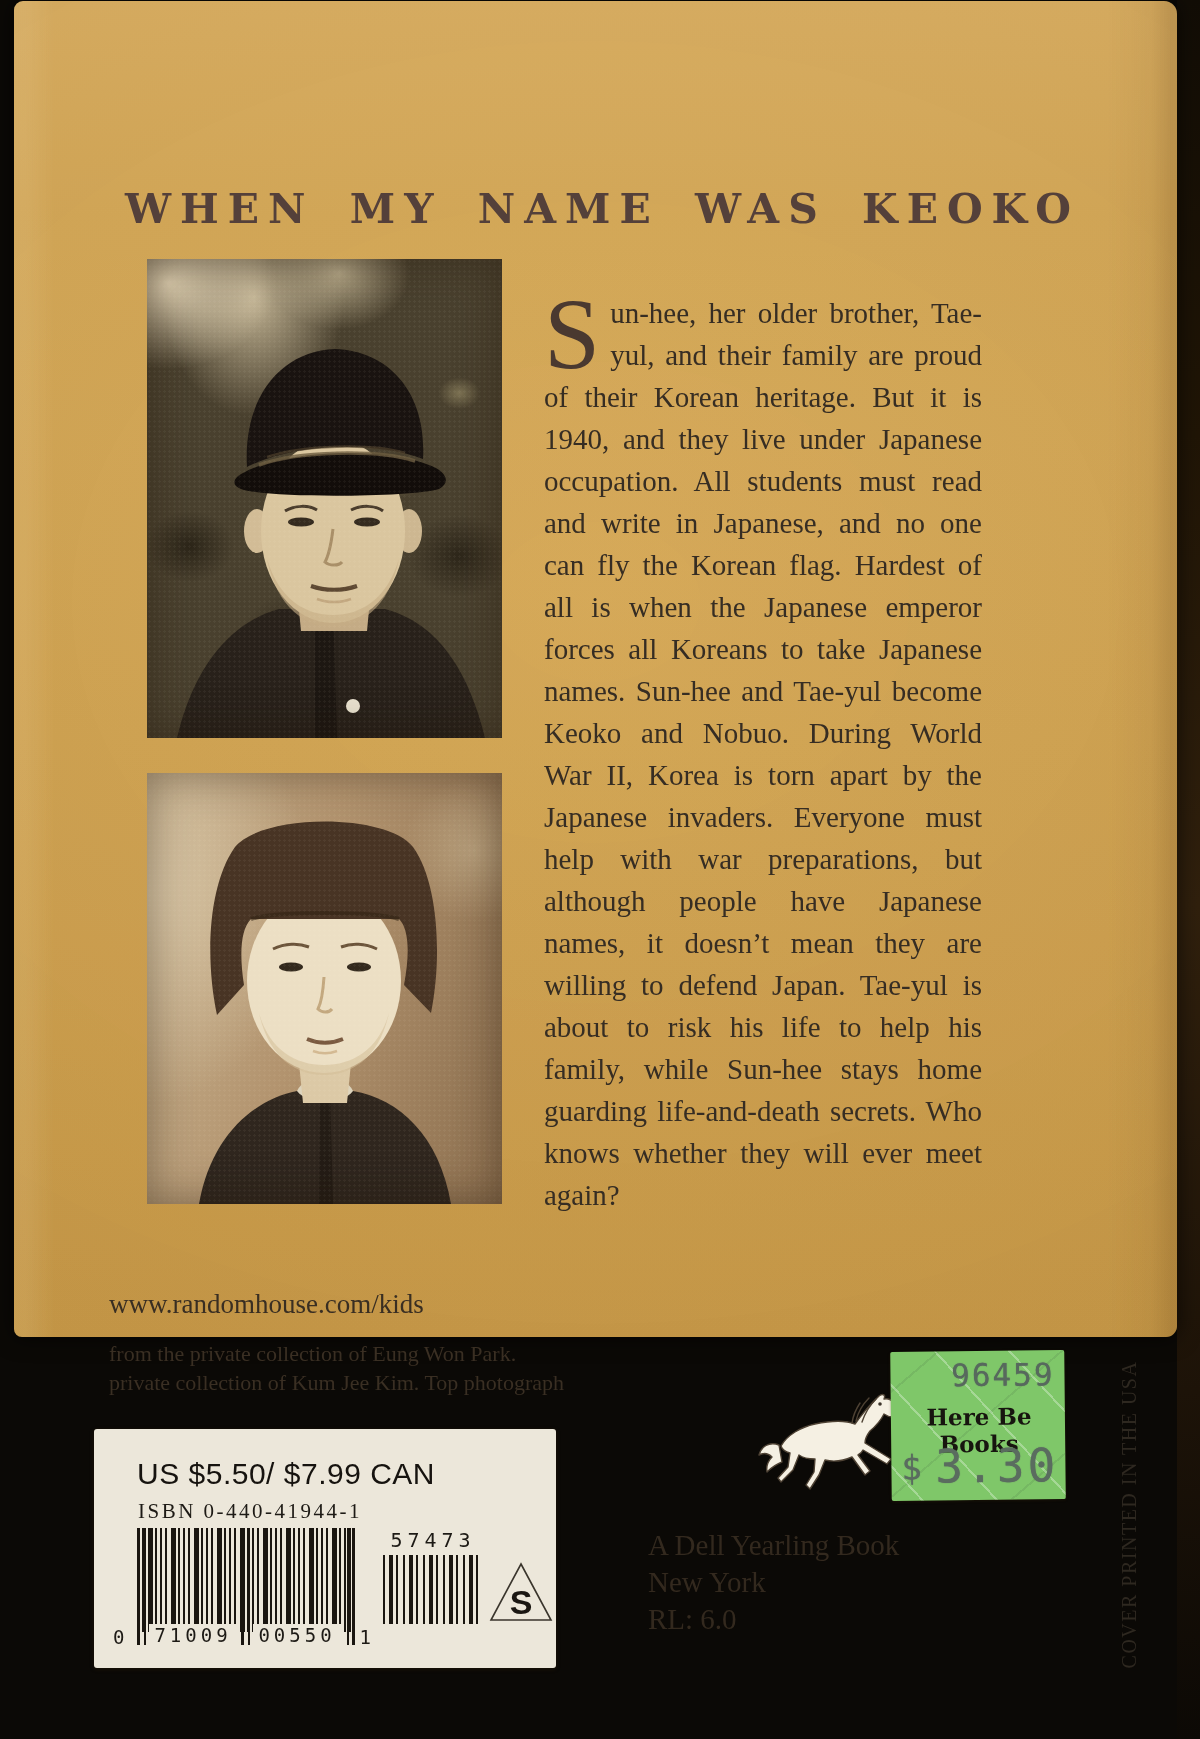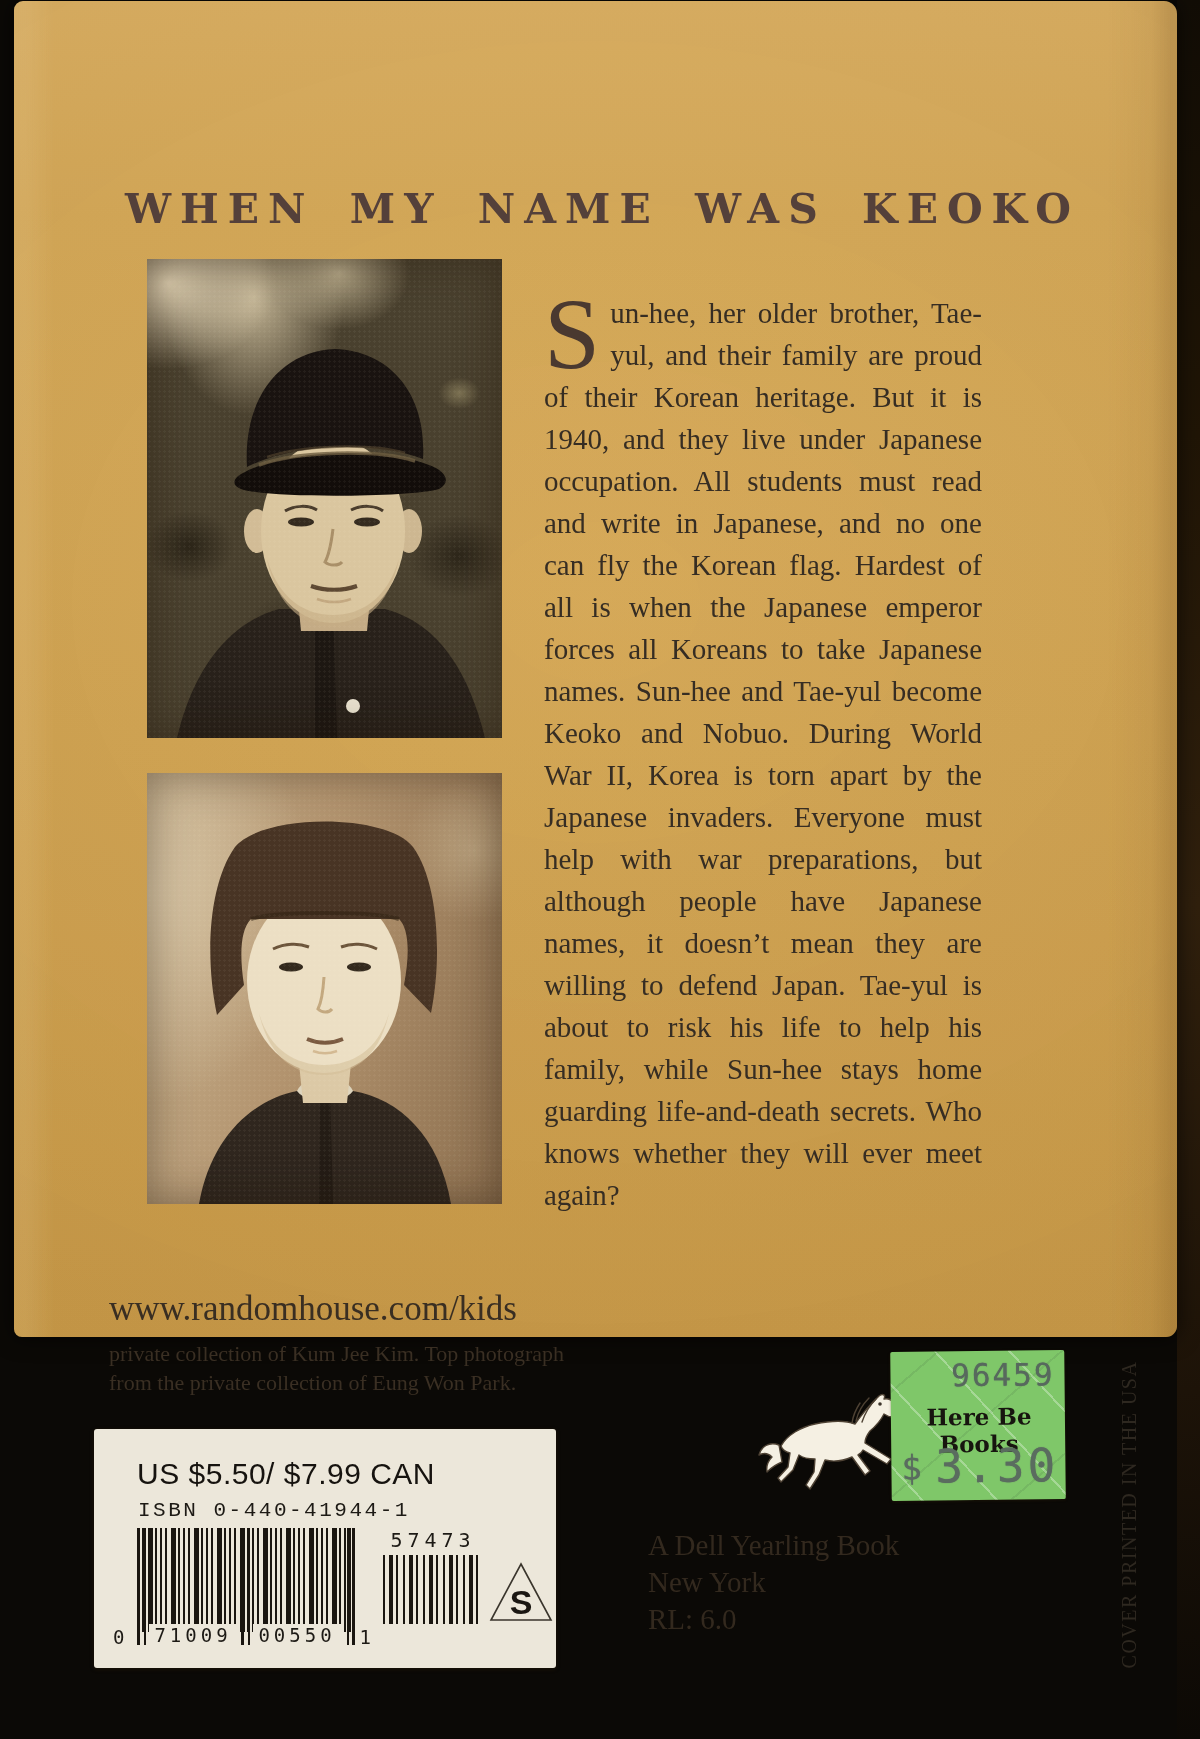--- a/index.html
+++ b/index.html
@@ -39,29 +39,29 @@
   .photo-bottom{top:772px;height:431px;
     background:
       radial-gradient(220px 280px at 0% 28%,rgba(216,198,166,.95),rgba(216,198,166,0) 75%),
       radial-gradient(90px 90px at 92% 18%,rgba(205,186,150,.5),rgba(205,186,150,0) 80%),
       linear-gradient(102deg,#c5ae8a 0%,#b2936e 45%,#8c6f4f 100%);}
   
   .synopsis{position:absolute;left:530px;top:262px;width:438px;
     font-size:29px;line-height:42px;text-align:justify;color:#362d23;}
   .dropcap{float:left;font-size:101px;line-height:79px;padding:4px 10px 0 0;color:#4a3930;}
   
-  .website{position:absolute;left:95px;top:1288px;font-size:35px;color:#392e22;}
+  .website{position:absolute;left:95px;top:1288px;font-size:27px;color:#392e22;}
   .credits{position:absolute;left:95px;top:1338px;font-size:22px;line-height:29px;color:#3a2f23;}
   
   .pricebox{position:absolute;left:80px;top:1428px;width:462px;height:239px;
     background:#ece7da;border-radius:3px;box-shadow:0 1px 4px rgba(60,40,10,.35);
     font-family:"Liberation Sans",sans-serif;color:#16130f;}
   .priceline{position:absolute;left:43px;top:28px;font-size:30px;letter-spacing:.5px;}
   .priceline .b{font-weight:normal;}
-  .isbn{position:absolute;left:44px;top:70px;font-family:Liberation Mono, monospace;
+  .isbn{position:absolute;left:44px;top:70px;font-family:Liberation Serif, serif;
     font-size:21px;letter-spacing:2.5px;color:#1d1a15;}
   .upc{position:absolute;left:43px;top:99px;width:218px;height:120px;}
   .upc .bars{position:absolute;left:0;top:0;width:218px;height:104px;
     background:repeating-linear-gradient(90deg,#1a1610 0 2px,transparent 2px 5px,#1a1610 5px 7px,
       transparent 7px 11px,#1a1610 11px 16px,transparent 16px 18px,#1a1610 18px 20px,transparent 20px 23px);}
   .guard{position:absolute;top:0;height:117px;background:#1a1610;}
   .g1{left:0;width:3px;} .g2{left:7px;width:2px;} .g3{left:104px;width:3px;} .g4{left:111px;width:2px;}
   .g5{right:6px;width:2px;} .g6{right:0;width:3px;}
   .upcnum{position:absolute;font-family:"DejaVu Sans Mono",monospace;font-size:19px;color:#1d1a15;}
   .knock{background:#ece7da;top:96px;height:24px;text-align:center;letter-spacing:4px;}
@@ -165,22 +165,22 @@
         <path d="M177,204 C176,220 174,230 171,236 C175,240 182,240 185,236" stroke="#c3a87f" stroke-width="3" fill="none"></path>
         <path d="M160,266 C172,271 184,271 196,266" stroke="#7a5a40" stroke-width="4" fill="none"></path>
         <path d="M166,278 C174,281 182,281 190,278" stroke="#c9a87e" stroke-width="2.5" fill="none" opacity=".7"></path>
       </svg>
     </div>
 
     <p class="synopsis"><span class="dropcap">S</span><span>un-hee, her older brother, Tae-yul, and their family are proud of their Korean heritage. But it is 1940, and they live under Japanese occupation. All students must read and write in Japanese, and no one can fly the Korean flag. Hardest of all is when the Japanese emperor forces all Koreans to take Japanese names. Sun-hee and Tae-yul become Keoko and Nobuo. During World War II, Korea is torn apart by the Japanese invaders. Everyone must help with war preparations, but although people have Japanese names, it doesn’t mean they are willing to defend Japan. Tae-yul is about to risk his life to help his family, while Sun-hee stays home guarding life-and-death secrets. Who knows whether they will ever meet again?</span></p>
 
     <div class="website">www.randomhouse.com/kids</div>
     <div class="credits">
+      <div>from the private collection of Eung Won Park.</div>
       <div>private collection of Kum Jee Kim. Top photograph</div>
-      <div>from the private collection of Eung Won Park.</div>
     </div>
 
     <div class="pricebox">
       <div class="priceline">
         <span class="b">US $5.50/</span>
         <span>$7.99 CAN</span>
       </div>
       <div class="isbn">ISBN 0-440-41944-1</div>
 
       <div class="upc">

